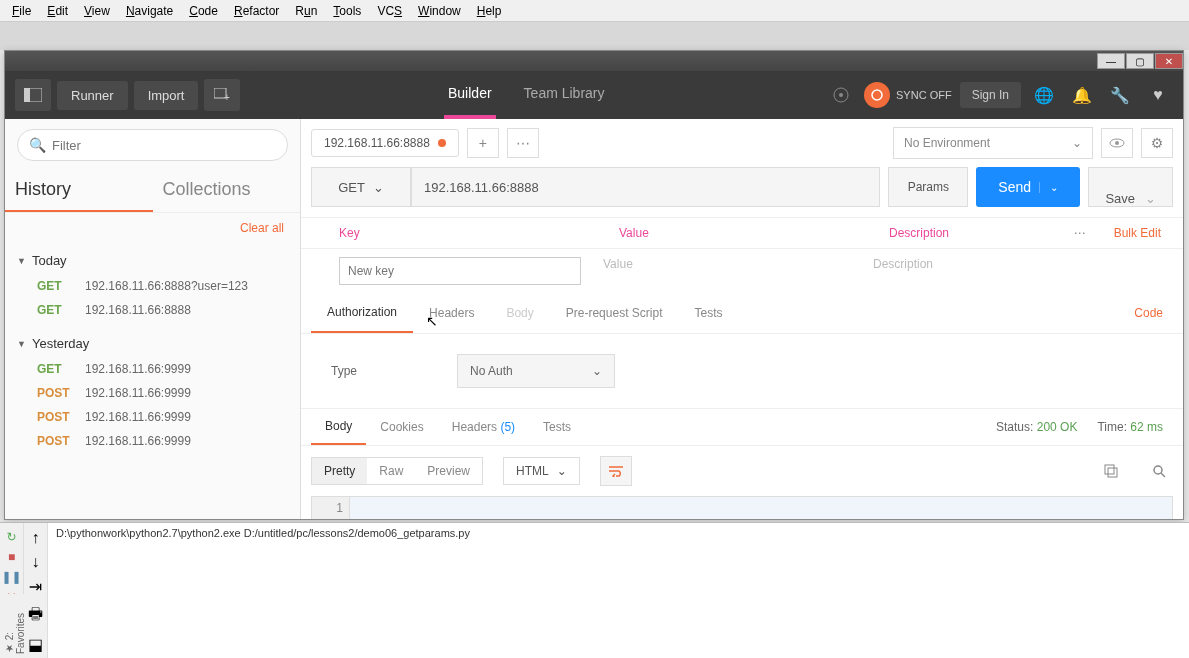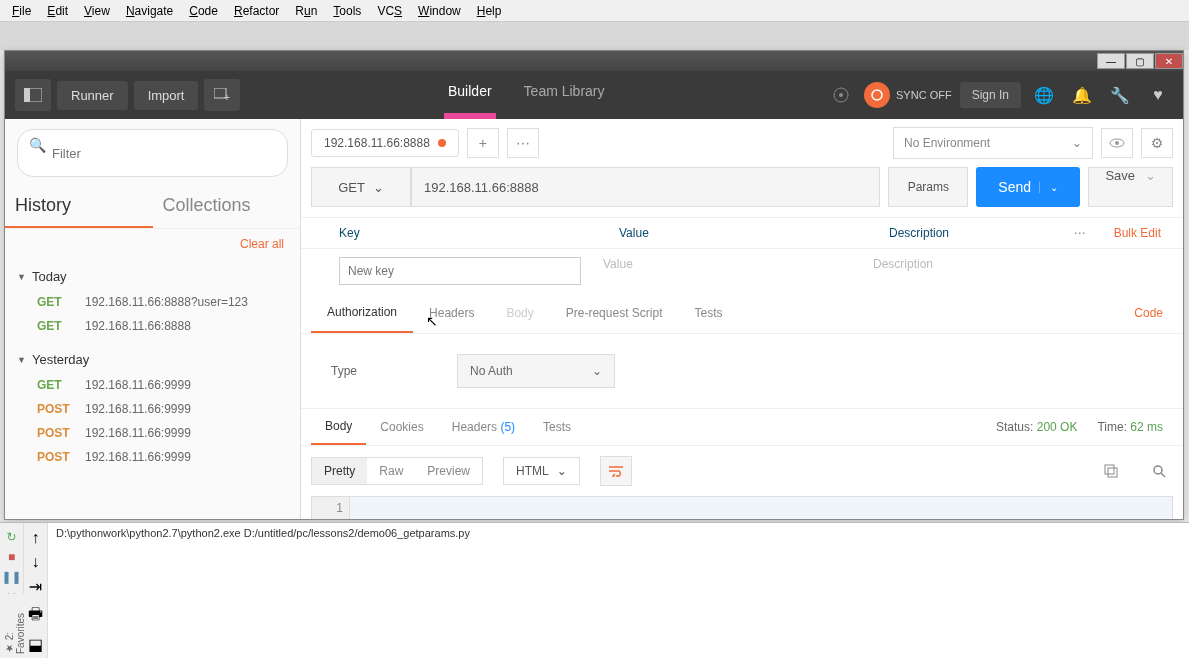--- a/index.html
+++ b/index.html
@@ -11,30 +11,30 @@
 .postman-window { position: absolute; left: 4px; top: 50px; width: 1180px; height: 470px; background: #fff; border: 1px solid #888; display: flex; flex-direction: column; box-shadow: 0 2px 8px rgba(0,0,0,0.2); }
 .titlebar-win { height: 20px; background: linear-gradient(#555,#444); display: flex; justify-content: flex-end; align-items: center; }
 .titlebar-win .btn { width: 28px; height: 16px; background: #ddd; margin-left: 1px; display: flex; align-items: center; justify-content: center; font-size: 10px; border: 1px solid #999; }
 .titlebar-win .btn.close { background: #c0504d; color: #fff; }
 .pm-header { height: 48px; background: #3a3a3a; display: flex; align-items: center; padding: 0 10px; color: #ccc; }
 .pm-header .ic-btn { width: 36px; height: 32px; background: #4a4a4a; border-radius: 3px; display: flex; align-items: center; justify-content: center; margin-right: 6px; cursor: pointer; }
 .pm-header .tbtn { padding: 7px 14px; background: #4a4a4a; border-radius: 3px; font-size: 13px; color: #ddd; cursor: pointer; margin-right: 6px; }
 .pm-header .spacer { flex: 1; }
 .pm-header .tabs { display: flex; gap: 24px; font-size: 14px; }
 .pm-header .tab { padding: 14px 4px; color: #aaa; cursor: pointer; }
-.pm-header .tab.active { color: #fff; border-bottom: 8px solid #ec4899; }
+.pm-header .tab.active { color: #fff; border-bottom: 4px solid #ec4899; }
 .pm-header .right { display: flex; align-items: center; gap: 8px; margin-left: 20px; }
 .pm-header .right .sync { display: flex; align-items: center; gap: 6px; font-size: 11px; color: #ccc; }
 .pm-header .right .sync-ic { width: 26px; height: 26px; border-radius: 50%; background: #f26b3a; display: flex; align-items: center; justify-content: center; }
 .pm-header .right .signin { padding: 6px 12px; background: #4a4a4a; border-radius: 3px; font-size: 12px; cursor: pointer; }
 .pm-header .right .ric { width: 30px; height: 30px; display: flex; align-items: center; justify-content: center; cursor: pointer; color: #ccc; }
 .pm-body { flex: 1; display: flex; overflow: hidden; }
 .sidebar { width: 296px; background: #fafafa; border-right: 1px solid #ddd; display: flex; flex-direction: column; padding: 10px 0; }
 .filter-box { margin: 0 12px 8px; }
-.filter-box input { width: 100%; height: 48px; border: 1px solid #ddd; border-radius: 16px; padding: 0 14px 0 34px; font-size: 13px; background: #fff; color: #333; }
+.filter-box input { width: 100%; height: 32px; border: 1px solid #ddd; border-radius: 16px; padding: 0 14px 0 34px; font-size: 13px; background: #fff; color: #333; }
 .filter-wrap { position: relative; }
 .filter-wrap .mag { position: absolute; left: 12px; top: 8px; color: #aaa; font-size: 14px; }
 .side-tabs { display: flex; border-bottom: 1px solid #eee; }
 .side-tabs .stab { flex: 1; padding: 10px; font-size: 18px; color: #888; cursor: pointer; }
 .side-tabs .stab.active { color: #333; border-bottom: 2px solid #f26b3a; }
 .clear-all { text-align: right; padding: 8px 16px; color: #f26b3a; font-size: 12px; cursor: pointer; }
 .hist-group { padding: 4px 12px; }
 .hist-head { display: flex; align-items: center; gap: 6px; font-size: 13px; color: #333; padding: 6px 0; cursor: pointer; }
 .hist-head .arr { font-size: 9px; color: #666; }
 .hist-item { display: flex; align-items: center; gap: 10px; padding: 5px 0 5px 20px; font-size: 12px; cursor: pointer; }
@@ -50,25 +50,25 @@
 .top-row .spacer { flex: 1; }
 .env-sel { width: 200px; height: 32px; border: 1px solid #ddd; display: flex; align-items: center; justify-content: space-between; padding: 0 10px; font-size: 12px; color: #888; cursor: pointer; }
 .req-row { display: flex; align-items: stretch; padding: 0 10px 10px; gap: 0; }
 .req-row .box { background: #f5f5f5; border: 1px solid #ddd; }
 .method-sel { width: 100px; display: flex; align-items: center; justify-content: center; gap: 8px; font-size: 13px; color: #555; cursor: pointer; border-right: none; }
 .url-in { flex: 1; border-left: none; }
 .url-in input { width: 100%; height: 100%; border: none; background: transparent; padding: 0 12px; font-size: 13px; color: #555; }
 .params-btn { width: 80px; display: flex; align-items: center; justify-content: center; font-size: 12px; color: #555; cursor: pointer; margin-left: 8px; }
 .send-btn { background: #1a8cff; color: #fff; padding: 0 22px; display: flex; align-items: center; gap: 8px; font-size: 14px; font-weight: 500; cursor: pointer; margin-left: 8px; border-radius: 3px; height: 40px; }
 .send-btn .chev { font-size: 10px; border-left: 1px solid rgba(255,255,255,0.3); padding-left: 10px; }
-.save-btn { background: #f5f5f5; border: 1px solid #ddd; padding: 0 16px; display: flex; align-items: flex-start; font-size: 13px; color: #555; cursor: pointer; margin-left: 8px; height: 40px; }
+.save-btn { background: #f5f5f5; border: 1px solid #ddd; padding: 0 16px; display: flex; align-items: flex-end; font-size: 13px; color: #555; cursor: pointer; margin-left: 8px; height: 40px; }
 .req-row > div { height: 40px; }
 .grid-head, .grid-row { display: flex; padding: 0 10px; }
 .grid-head { border-top: 1px solid #eee; }
-.gcell { padding: 8px 28px; font-size: 12px; color: #0c4a6e; }
+.gcell { padding: 8px 28px; font-size: 12px; color: #ec4899; }
 .gcell.k { width: 280px; }
 .gcell.v { width: 270px; }
 .gcell.d { flex: 1; }
 .gcell.more { width: 40px; text-align: center; color: #888; cursor: pointer; }
 .bulk { color: #f26b3a; font-size: 12px; padding: 8px 12px; cursor: pointer; }
 .grid-row { border-top: 1px solid #eee; }
 .grid-row .gcell { color: #bbb; padding: 8px 10px; }
 .grid-row input { width: 100%; border: 1px solid #ccc; background: #fff; padding: 6px 8px; font-size: 12px; color: #888; }
 .grid-row .gcell.k { padding-left: 28px; }
 .grid-row .gcell.v, .grid-row .gcell.d { padding-left: 12px; }

